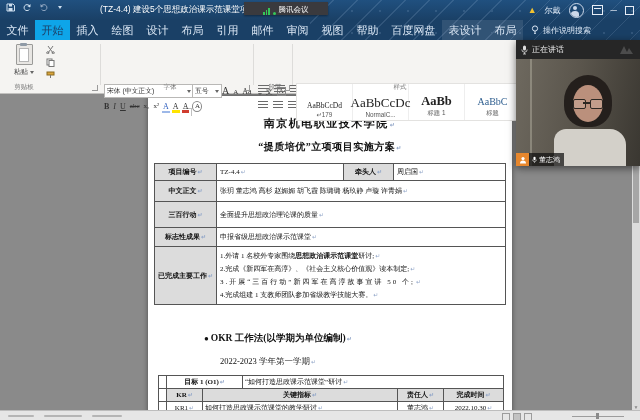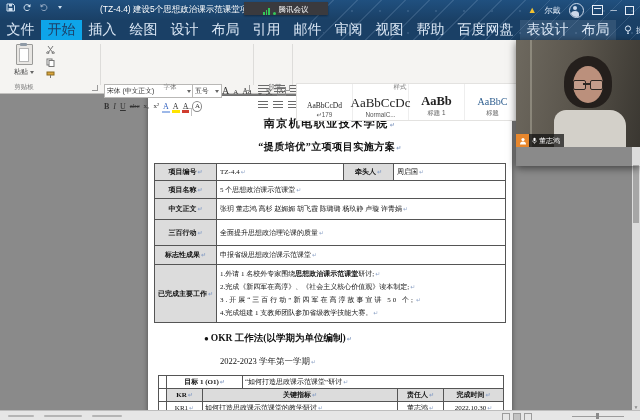--- a/index.html
+++ b/index.html
@@ -32,21 +32,21 @@
   .avatar i{position:absolute;left:3.5px;top:2px;width:4px;height:4px;border-radius:50%;background:#cdd9ea;}
   .avatar b{position:absolute;left:1.5px;top:7px;width:8px;height:6px;border-radius:50% 50% 0 0;background:#cdd9ea;}
   .winbtn{color:#e8eef7;font-size:9px;line-height:1;}
   .box7{width:7px;height:7px;border:1px solid #e8eef7;display:inline-block;}
   .ribopt{width:9px;height:8px;border:1px solid #e8eef7;display:inline-block;position:relative;}
   .ribopt::after{content:"";position:absolute;left:1px;right:1px;top:2px;border-top:1px solid #e8eef7;}
 
   
   .tabrow{position:absolute;top:20px;left:0;right:0;height:20px;background:#1a4066;z-index:9;
           display:flex;align-items:stretch;}
-  .tab{padding:0 6.5px;font-size:14px;color:#dbe7f5;display:flex;align-items:center;white-space:nowrap;}
+  .tab{padding:0 6.5px;font-size:11px;color:#dbe7f5;display:flex;align-items:center;white-space:nowrap;}
   .tab.active{background:#0ea5e9;color:#1d4068;}
   .tab.ctx{background:rgba(255,255,255,.10);}
   .searchbox{display:flex;align-items:center;gap:4px;padding:0 8px;color:#dbe7f5;font-size:8px;white-space:nowrap;}
 
   
   .ribbon{position:absolute;top:40px;left:0;right:0;height:53px;background:#f5f4f2;
           border-bottom:1px solid #c2c1bf;z-index:8;}
   .gdiv{position:absolute;top:4px;bottom:8px;width:1px;background:#dddcda;}
   .glabel{position:absolute;bottom:1px;font-size:6.5px;color:#7a7a7a;text-align:center;}
   .launch{position:absolute;bottom:2px;width:5px;height:5px;border-right:1px solid #9a9a9a;border-bottom:1px solid #9a9a9a;}
@@ -348,24 +348,20 @@
             <col style="width:50px">
             <col style="width:112px">
           </colgroup>
         <tbody>
             <tr style="height:17px">
           <td class="hd eop">项目编号</td>
           <td class="eop">TZ-4.4</td>
           <td class="hd eop">牵头人</td>
           <td class="eop">周启国</td>
         </tr>
-        <tr style="height:18px">
-          <td class="hd eop">项目名称</td>
-          <td class="eop" colspan="3">5 个思想政治课示范课堂</td>
-        </tr>
         <tr style="height:21px">
           <td class="hd eop">中文正文</td>
           <td class="eop" colspan="3">张玥  董志鸿  高杉  赵媚媚  胡飞霞  陈璐璐  杨玖静  卢璇  许青娟</td>
         </tr>
         <tr style="height:26px">
           <td class="hd eop">三百行动</td>
           <td class="eop" colspan="3">全面提升思想政治理论课的质量</td>
         </tr>
         <tr style="height:19px">
           <td class="hd eop">标志性成果</td>
@@ -431,20 +427,30 @@
     <div class="sblob" style="left:44px;width:38px;"></div>
     <div class="sblob" style="left:92px;width:30px;"></div>
     <div class="viewic" style="left:502px;"></div>
     <div class="viewic on" style="left:513px;"></div>
     <div class="viewic" style="left:524px;"></div>
     <div class="zoomtrack" style="left:572px;width:52px;"></div>
     <div class="zoomknob" style="left:596px;"></div>
   </div>
 
   <div class="overlay">
+    <div class="ov-head">
+      <svg width="7" height="10" viewBox="0 0 7 10">
+        <rect x="2" y="0.5" width="3" height="5" rx="1.5" fill="#ddd"></rect>
+        <path d="M0.8 4.5a2.7 2.7 0 0 0 5.4 0M3.5 7.4v1.6M2 9h3" stroke="#ddd" fill="none" stroke-width="0.8"></path>
+      </svg>
+      <span class="ov-status">正在讲话</span>
+      <svg width="16" height="10" viewBox="0 0 16 10">
+        <path d="M1 9 5 1l3 6 2-4 4 6z" fill="#4c4c4c"></path>
+      </svg>
+    </div>
     <div class="ov-video">
       <div class="doorline"></div>
       <div class="hair"></div>
       <div class="face"></div>
       <div class="glass gl"></div>
       <div class="glass gr"></div>
       <div class="gbridge"></div>
       <div class="body"></div>
       <div class="ov-badge">
         <span class="bperson">

